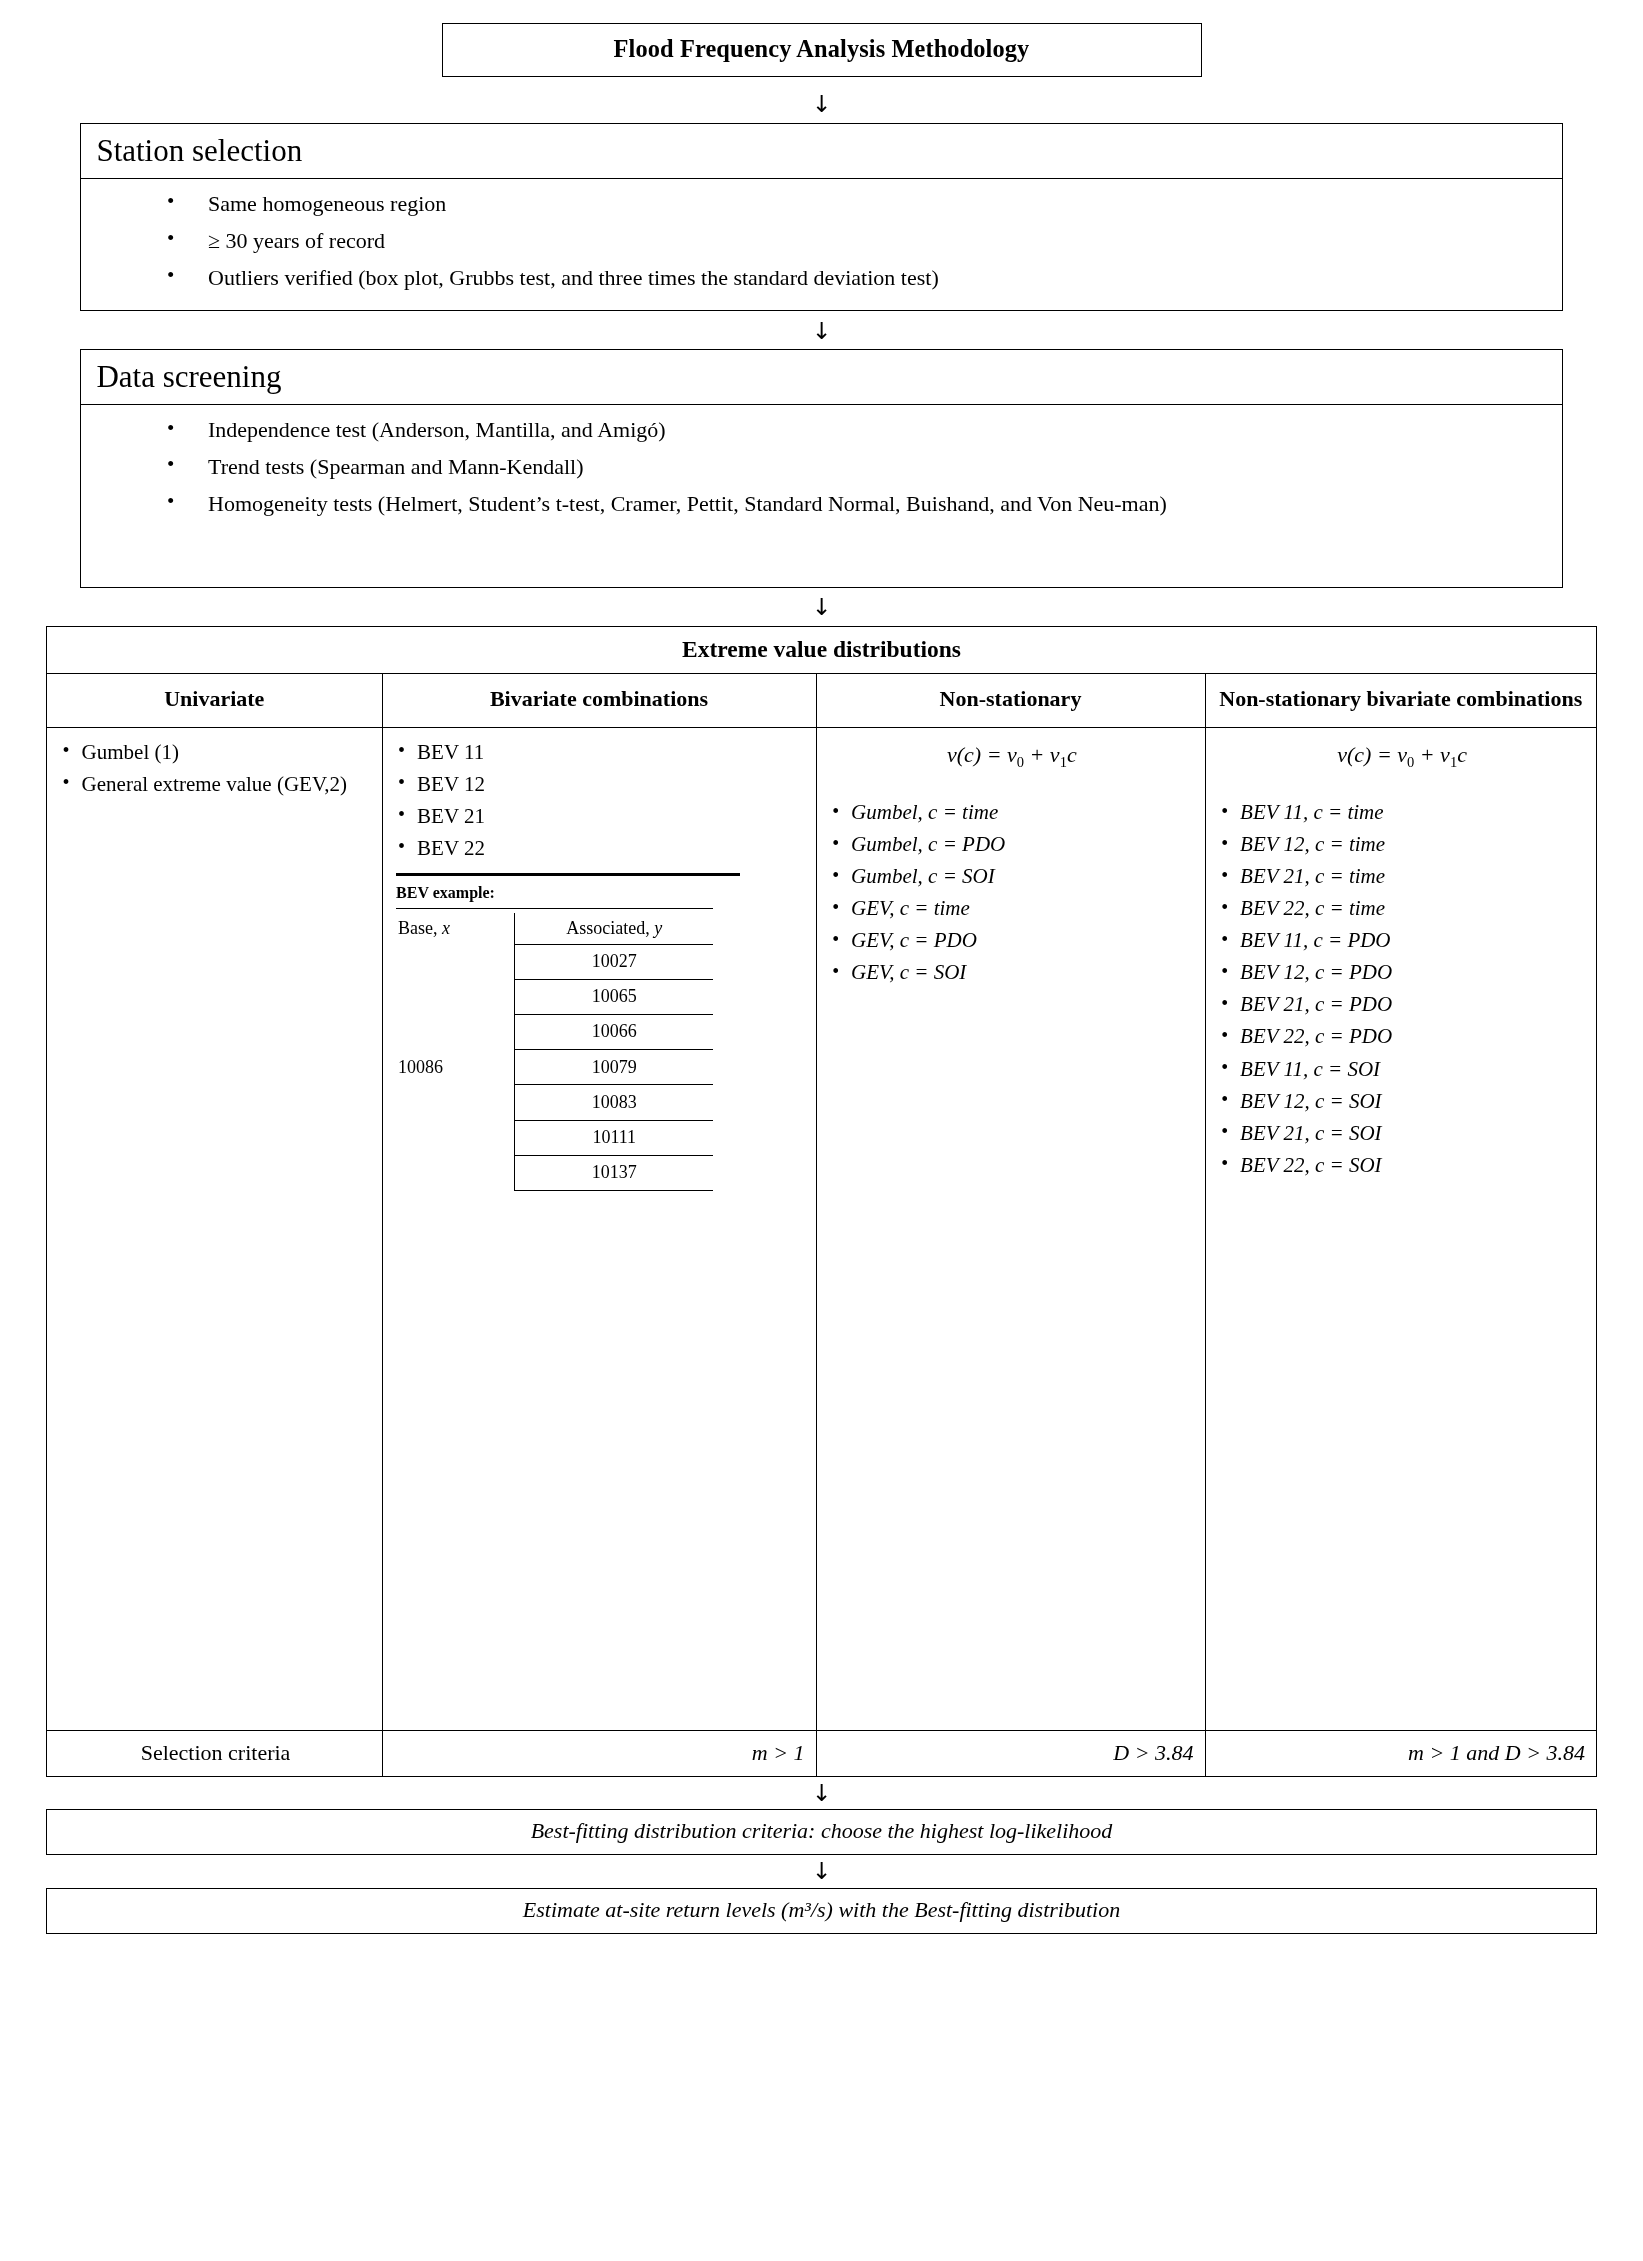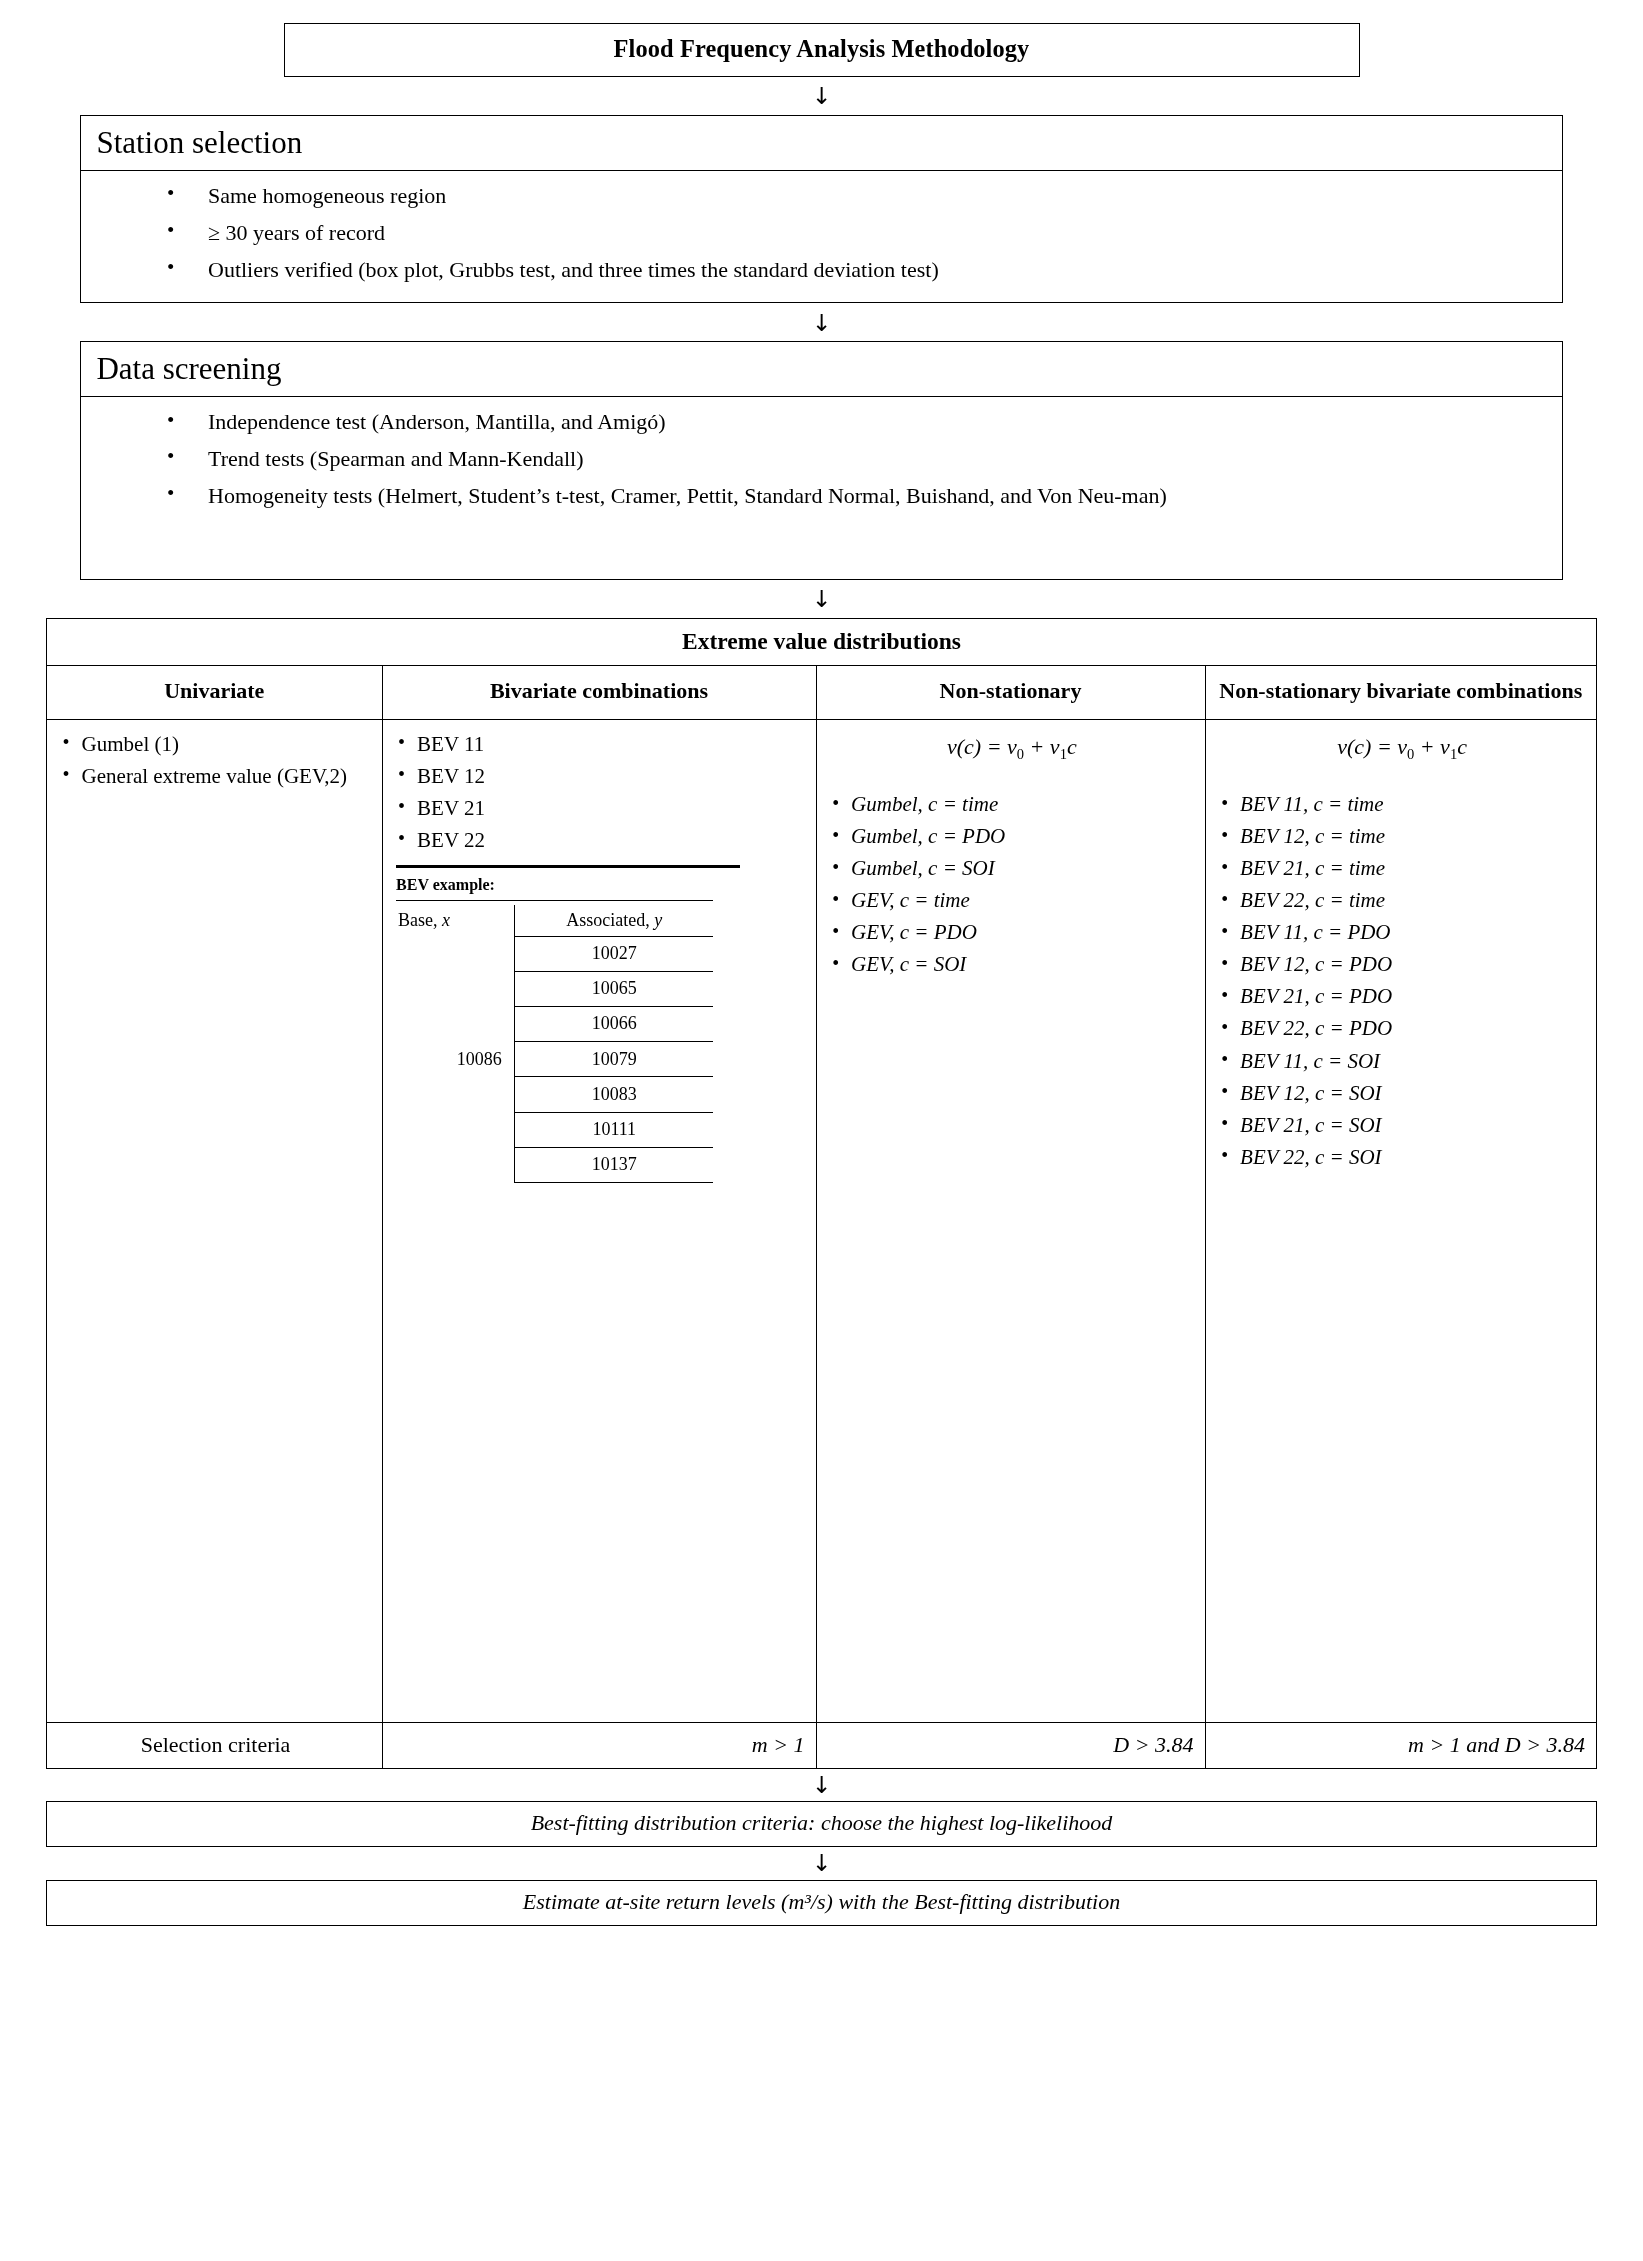--- a/index.html
+++ b/index.html
@@ -20,22 +20,22 @@
     position: relative;
   }
 
   
   .box {
     border: 1.4px solid #000;
     box-sizing: border-box;
     background: #fff;
   }
   .title-box {
-    width: 1076px;
-    margin: 9px auto 0 auto;
+    width: 760px;
+    margin: 9px auto 8px auto;
     text-align: center;
     font-weight: bold;
     font-size: 24.4px;
     padding: 11.8px 4.5px 12.7px 4.5px;
     letter-spacing: 0.1px;
   }
 
   .arrow {
     text-align: center;
     font-size: 23.5px;
@@ -192,21 +192,21 @@
     font-size: 18px;
     padding: 4.5px 1.8px;
   }
   table.bev td.assoc-first {
     text-align: center;
     border-bottom: 1.4px solid #000;
     font-size: 18px;
     padding: 4.5px 1.8px;
   }
   table.bev td.base-val {
-    text-align: right;
+    text-align: left;
     padding-right: 12.7px;
     font-size: 18px;
     white-space: nowrap;
   }
 
   
   tr.criteria td {
     border-top: 1.4px solid #000;
     font-size: 22px;
     padding: 9px 11px 10px 13.6px;

